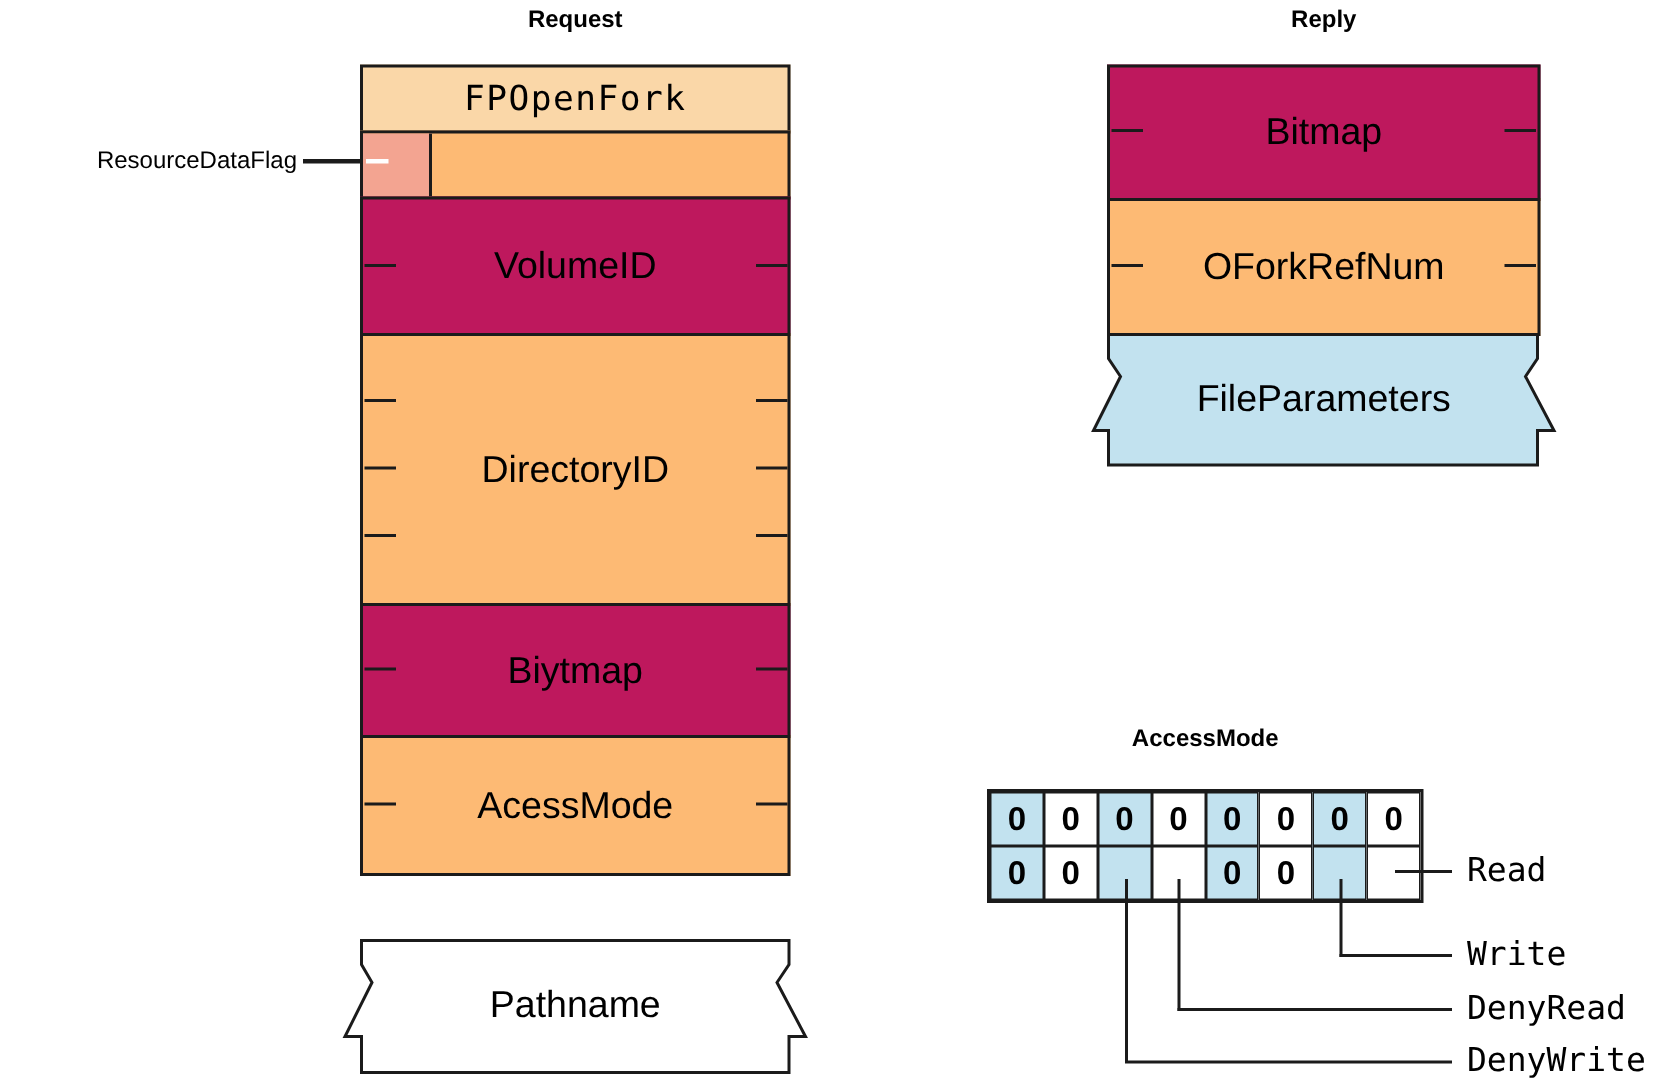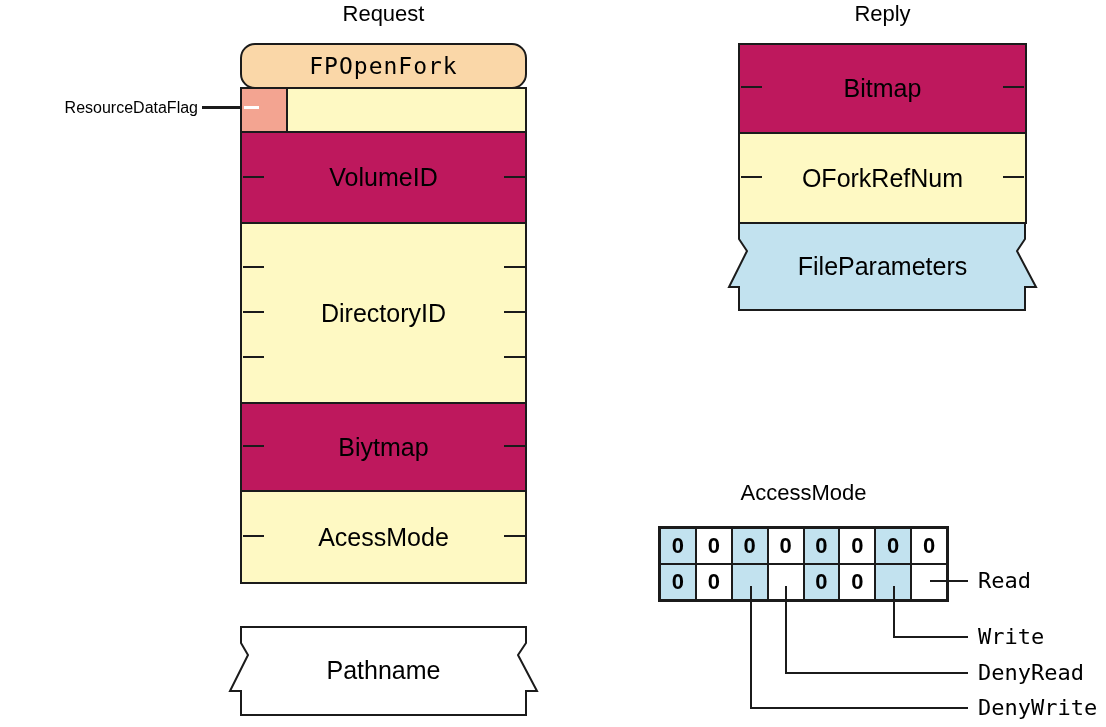--- a/index.html
+++ b/index.html
@@ -2,30 +2,30 @@
 <html><head>
 <meta charset="utf-8">
 <style>
   html,body { margin:0; padding:0; background:#ffffff; }
   .canvas {
     position:relative; width:1106px; height:727px; background:#ffffff;
     font-family:"Liberation Sans", sans-serif; color:#000;
     overflow:hidden;
   }
   .hdr {
-    position:absolute; font-weight:normal; font-size:22px; line-height:26px;
+    position:absolute; font-weight:bold; font-size:16px; line-height:26px;
     text-align:center; letter-spacing:0;
   }
   .row {
     position:absolute; box-sizing:border-box; border:2px solid #1b1b1b;
-    background:#fef9c3; display:flex; align-items:center; justify-content:center;
+    background:#fdba74; display:flex; align-items:center; justify-content:center;
     font-size:25px;
   }
   .row.blue  { background:#be185d; }
-  .row.peach { background:#fad7a8;border-radius:15px; }
+  .row.peach { background:#fad7a8; }
   .mono { font-family:"DejaVu Sans Mono", monospace; font-size:23px; letter-spacing:1px; }
   .flagbox {
     position:absolute; left:0; top:0; bottom:0; width:44px;
     background:#f3a491; border-right:2px solid #1b1b1b;
   }
   .tick { position:absolute; height:2px; width:21px; background:#1b1b1b; }
   .lline { position:absolute; background:#1b1b1b; }
   .wline { position:absolute; background:#ffffff; }
   .overlay-label {
     position:absolute; display:flex; align-items:center; justify-content:center;

